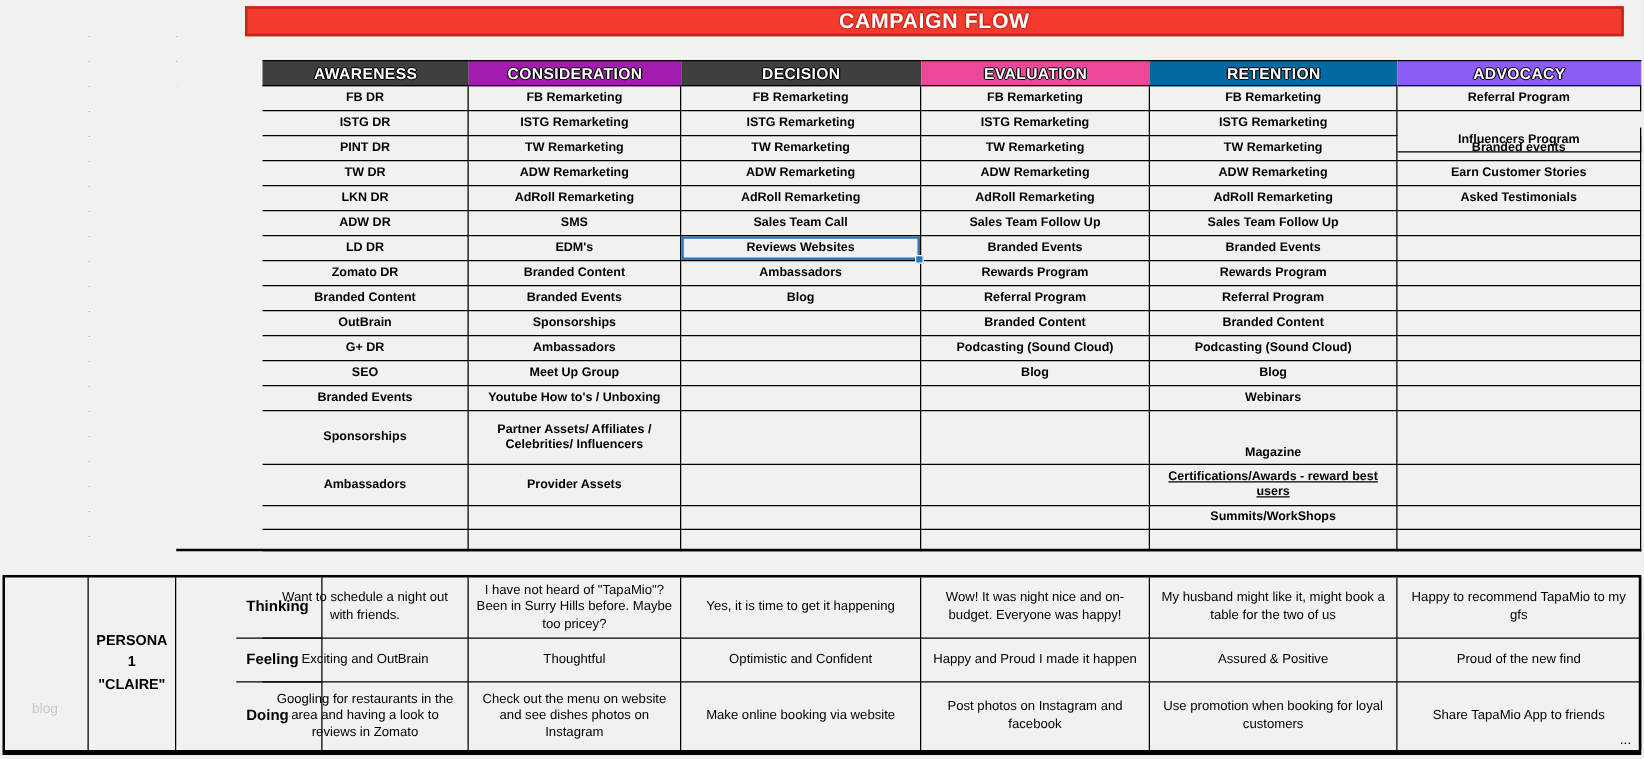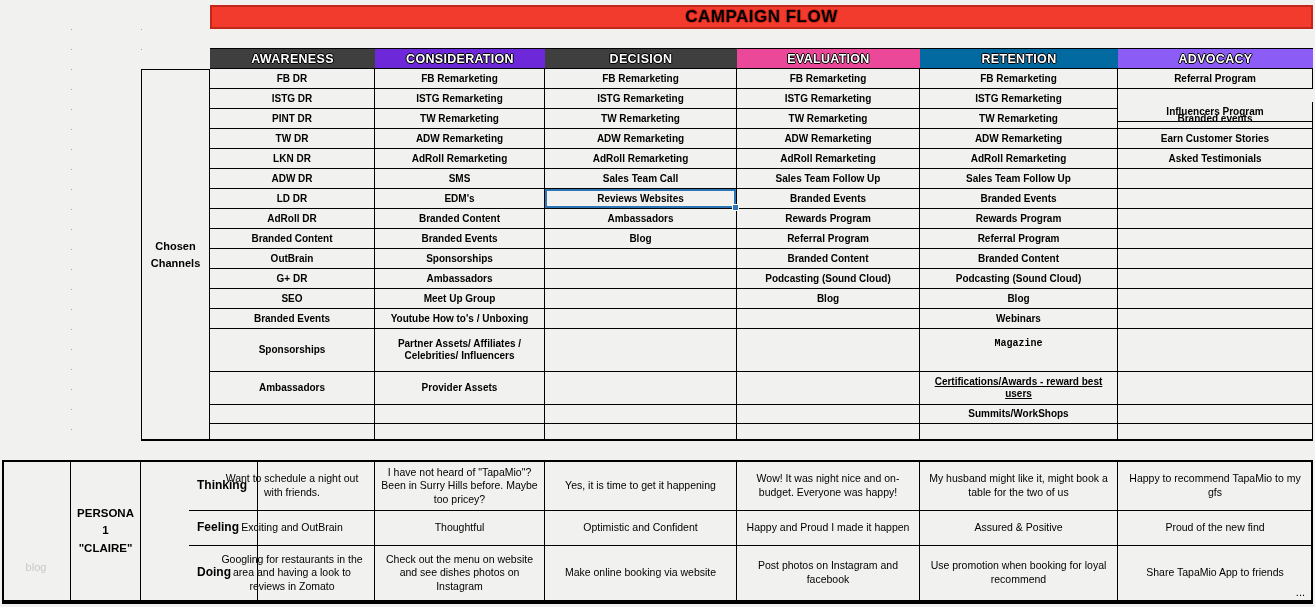--- a/index.html
+++ b/index.html
@@ -8,24 +8,24 @@
     background:#f1f1ef;overflow:hidden;
     font-family:"Liberation Sans", sans-serif;color:#000;
   }
   
   .dots{
     position:absolute;width:1px;pointer-events:none;
     background-image:repeating-linear-gradient(to bottom,#a6a6a6 0,#a6a6a6 1px,transparent 1px,transparent 20px);
   }
   
   .banner{
-    position:absolute;left:210px;top:5px;width:1103px;height:24px;
+    position:absolute;left:196px;top:5px;width:1103px;height:24px;
     box-sizing:border-box;border:2px solid #c1271a;background:#f23b2d;
     display:flex;align-items:center;justify-content:center;
-    color:#000000;font-weight:bold;font-size:17px;letter-spacing:.5px;
+    color:#ffffff;font-weight:bold;font-size:17px;letter-spacing:.5px;
     text-shadow:-1px 0 #d0241a,1px 0 #d0241a,0 -1px #d0241a,0 1px #d0241a;
   }
   
   .hdr{
     position:absolute;top:48px;height:21px;box-sizing:border-box;
     background:#3f3f3f;border-top:1px solid #000;border-bottom:1px solid #000;
     display:flex;align-items:center;justify-content:center;
     color:#fff;font-weight:bold;font-size:12.5px;letter-spacing:.3px;
     text-shadow:-1px 0 #000,1px 0 #000,0 -1px #000,0 1px #000;
   }
@@ -36,21 +36,21 @@
     display:flex;align-items:center;justify-content:center;text-align:center;
     font-weight:bold;font-size:11px;line-height:1.5;
   }
   
   .g-cell{
     position:absolute;box-sizing:border-box;
     border-right:1px solid #000;border-bottom:1px solid #000;
     display:flex;align-items:center;justify-content:center;text-align:center;
     font-weight:bold;font-size:10px;line-height:1.2;padding:0 3px;
   }
-  .g-cell.vbottom{align-items:flex-end;padding-bottom:21px;font-family:Liberation Mono, monospace;}
+  .g-cell.vbottom{align-items:flex-end;padding-bottom:2px;}
   .g-cell.sel{box-shadow:inset 0 0 0 2px var(--sel,#2e75b6);z-index:5;}
   .g-cell.sel::after{
     content:"";position:absolute;right:-3px;bottom:-3px;width:5px;height:5px;
     background:var(--sel,#2e75b6);border:1px solid #fff;z-index:6;
   }
   .grid-outline{
     position:absolute;left:141px;top:69px;width:1172px;height:372px;
     box-sizing:border-box;border-bottom:2px solid #000;pointer-events:none;
   }
   
@@ -77,35 +77,35 @@
 
   <div class="dots" style="left:71px;top:29px;height:414px;"></div>
   <div class="dots" style="left:141px;top:29px;height:40px;"></div>
 
   <div class="banner" style="background: rgb(242, 59, 45); border-color: rgb(193, 39, 26);">
     <span>CAMPAIGN FLOW</span>
   </div>
 
   <div id="headers">
       <div class="hdr" style="left: 210px; width: 165px; background: rgb(63, 63, 63);">AWARENESS</div>
-      <div class="hdr" style="left: 375px; width: 170px; background: #6d28d9;">CONSIDERATION</div>
+      <div class="hdr" style="left: 375px; width: 170px; background: #a21caf;">CONSIDERATION</div>
       <div class="hdr" style="left: 545px; width: 192px; background: rgb(63, 63, 63);">DECISION</div>
       <div class="hdr" style="left: 737px; width: 183px; background: #ec4899;">EVALUATION</div>
       <div class="hdr" style="left: 920px; width: 198px; background: #0369a1;">RETENTION</div>
       <div class="hdr" style="left: 1118px; width: 195px; background: #8b5cf6;">ADVOCACY</div>
     </div>
   <div id="grid">
       <div class="g-cell" style="left: 210px; top: 69px; width: 165px; height: 20px;">FB DR</div>
       <div class="g-cell" style="left: 210px; top: 89px; width: 165px; height: 20px;">ISTG DR</div>
       <div class="g-cell" style="left: 210px; top: 109px; width: 165px; height: 20px;">PINT DR</div>
       <div class="g-cell" style="left: 210px; top: 129px; width: 165px; height: 20px;">TW DR</div>
       <div class="g-cell" style="left: 210px; top: 149px; width: 165px; height: 20px;">LKN DR</div>
       <div class="g-cell" style="left: 210px; top: 169px; width: 165px; height: 20px;">ADW DR</div>
       <div class="g-cell" style="left: 210px; top: 189px; width: 165px; height: 20px;">LD DR</div>
-      <div class="g-cell" style="left: 210px; top: 209px; width: 165px; height: 20px;">AdRoll DR</div>
+      <div class="g-cell" style="left: 210px; top: 209px; width: 165px; height: 20px;">Zomato DR</div>
       <div class="g-cell" style="left: 210px; top: 229px; width: 165px; height: 20px;">Branded Content</div>
       <div class="g-cell" style="left: 210px; top: 249px; width: 165px; height: 20px;">OutBrain</div>
       <div class="g-cell" style="left: 210px; top: 269px; width: 165px; height: 20px;">G+ DR</div>
       <div class="g-cell" style="left: 210px; top: 289px; width: 165px; height: 20px;">SEO</div>
       <div class="g-cell" style="left: 210px; top: 309px; width: 165px; height: 20px;">Branded Events</div>
       <div class="g-cell" style="left: 210px; top: 329px; width: 165px; height: 43px;">Sponsorships</div>
       <div class="g-cell" style="left: 210px; top: 372px; width: 165px; height: 33px;">Ambassadors</div>
       <div class="g-cell" style="left: 210px; top: 405px; width: 165px; height: 19px;"></div>
       <div class="g-cell" style="left: 210px; top: 424px; width: 165px; height: 17px;"></div>
       <div class="g-cell" style="left: 375px; top: 69px; width: 170px; height: 20px;">FB Remarketing</div>
@@ -189,23 +189,20 @@
       <div class="g-cell" style="left: 1118px; top: 269px; width: 195px; height: 20px;"></div>
       <div class="g-cell" style="left: 1118px; top: 289px; width: 195px; height: 20px;"></div>
       <div class="g-cell" style="left: 1118px; top: 309px; width: 195px; height: 20px;"></div>
       <div class="g-cell" style="left: 1118px; top: 329px; width: 195px; height: 43px;"></div>
       <div class="g-cell" style="left: 1118px; top: 372px; width: 195px; height: 33px;"></div>
       <div class="g-cell" style="left: 1118px; top: 405px; width: 195px; height: 19px;"></div>
       <div class="g-cell" style="left: 1118px; top: 424px; width: 195px; height: 17px;"></div>
     </div>
   <div class="grid-outline"></div>
 
-  <div class="chosen">
-    <span>Chosen Channels</span>
-  </div>
 
   <div id="persona">
       <div class="p-cell p-side" style="left: 2px; top: 462px; width: 69px; height: 138px;">
         <span>blog</span>
       </div>
       <div class="p-cell p-name" style="left: 71px; top: 462px; width: 70px; height: 138px;">
         <span>PERSONA 1</span>
         <span>"CLAIRE"</span>
       </div>
       <div class="p-cell p-label" style="left: 141px; top: 462px; width: 69px; height: 49px;">Thinking</div>
@@ -220,17 +217,17 @@
       <div class="p-cell" style="left: 375px; top: 511px; width: 170px; height: 35px;">Thoughtful</div>
       <div class="p-cell" style="left: 545px; top: 511px; width: 192px; height: 35px;">Optimistic  and Confident</div>
       <div class="p-cell" style="left: 737px; top: 511px; width: 183px; height: 35px;">Happy and Proud I made it happen</div>
       <div class="p-cell" style="left: 920px; top: 511px; width: 198px; height: 35px;">Assured &amp; Positive</div>
       <div class="p-cell" style="left: 1118px; top: 511px; width: 195px; height: 35px; text-align: right;">Proud of the new find</div>
       <div class="p-cell p-label" style="left: 141px; top: 546px; width: 69px; height: 54px; border-bottom: none;">Doing</div>
       <div class="p-cell" style="left: 210px; top: 546px; width: 165px; height: 54px; border-bottom: none;">Googling for restaurants in the area and having a look to reviews in Zomato</div>
       <div class="p-cell" style="left: 375px; top: 546px; width: 170px; height: 54px; border-bottom: none;">Check out the menu on website and see dishes photos on Instagram</div>
       <div class="p-cell" style="left: 545px; top: 546px; width: 192px; height: 54px; border-bottom: none;">Make online booking via website</div>
       <div class="p-cell" style="left: 737px; top: 546px; width: 183px; height: 54px; border-bottom: none;">Post photos on Instagram and facebook</div>
-      <div class="p-cell" style="left: 920px; top: 546px; width: 198px; height: 54px; border-bottom: none;">Use promotion when booking for loyal recommend</div>
+      <div class="p-cell" style="left: 920px; top: 546px; width: 198px; height: 54px; border-bottom: none;">Use promotion when booking for loyal customers</div>
       <div class="p-cell" style="left: 1118px; top: 546px; width: 195px; height: 54px; border-bottom: none;">Share TapaMio App to friends<span class="p-trail">...</span></div>
     </div>
   <div class="persona-outline"></div>
 </div>
 
 </body></html>

